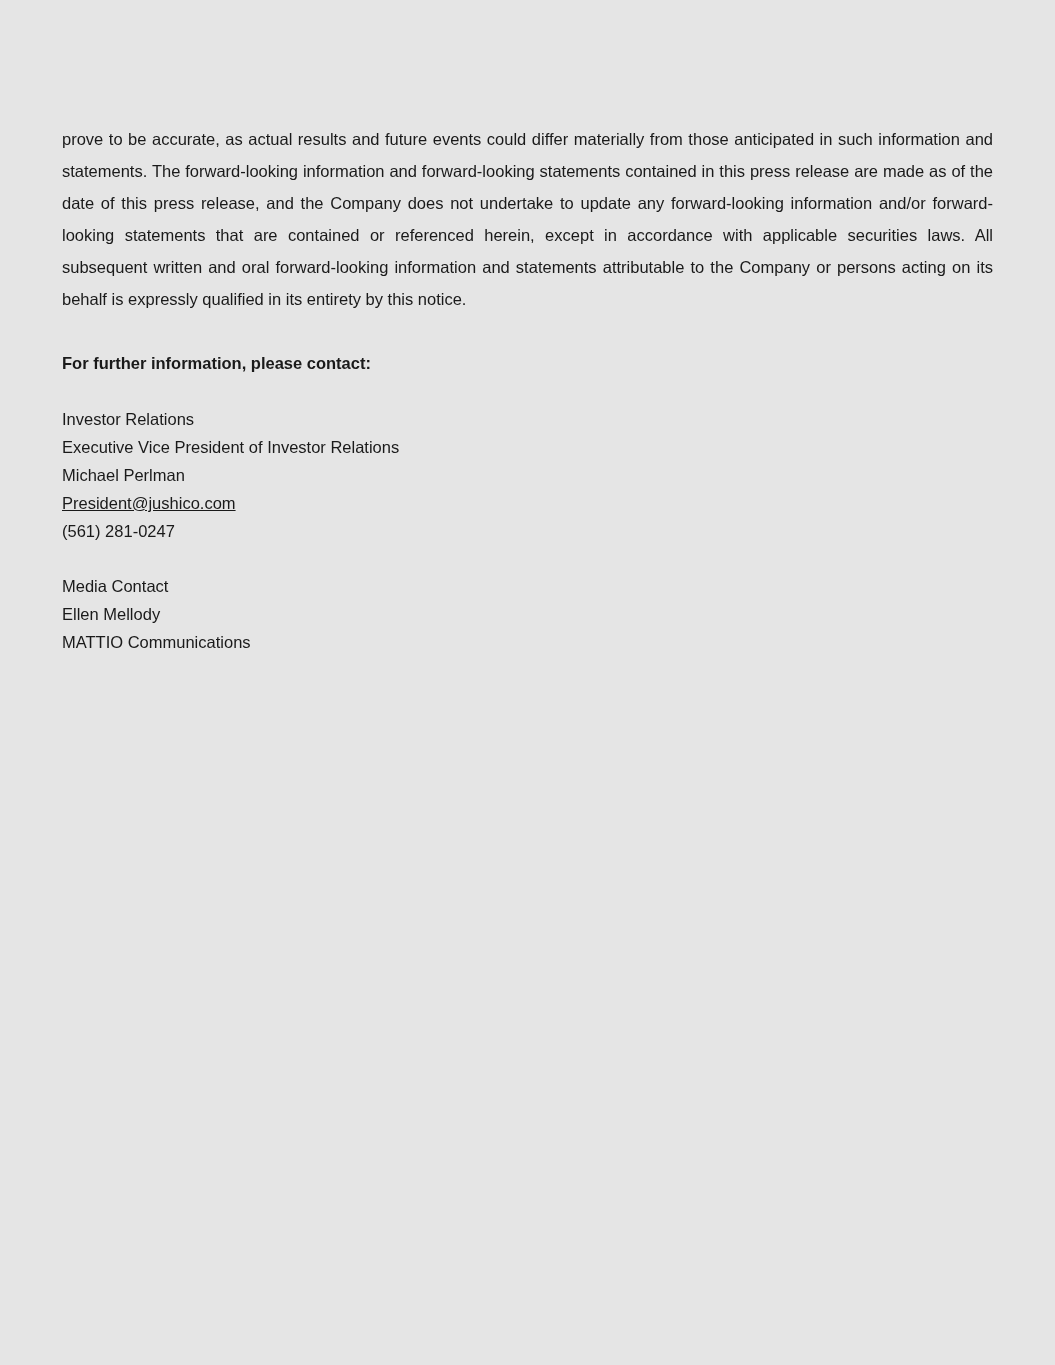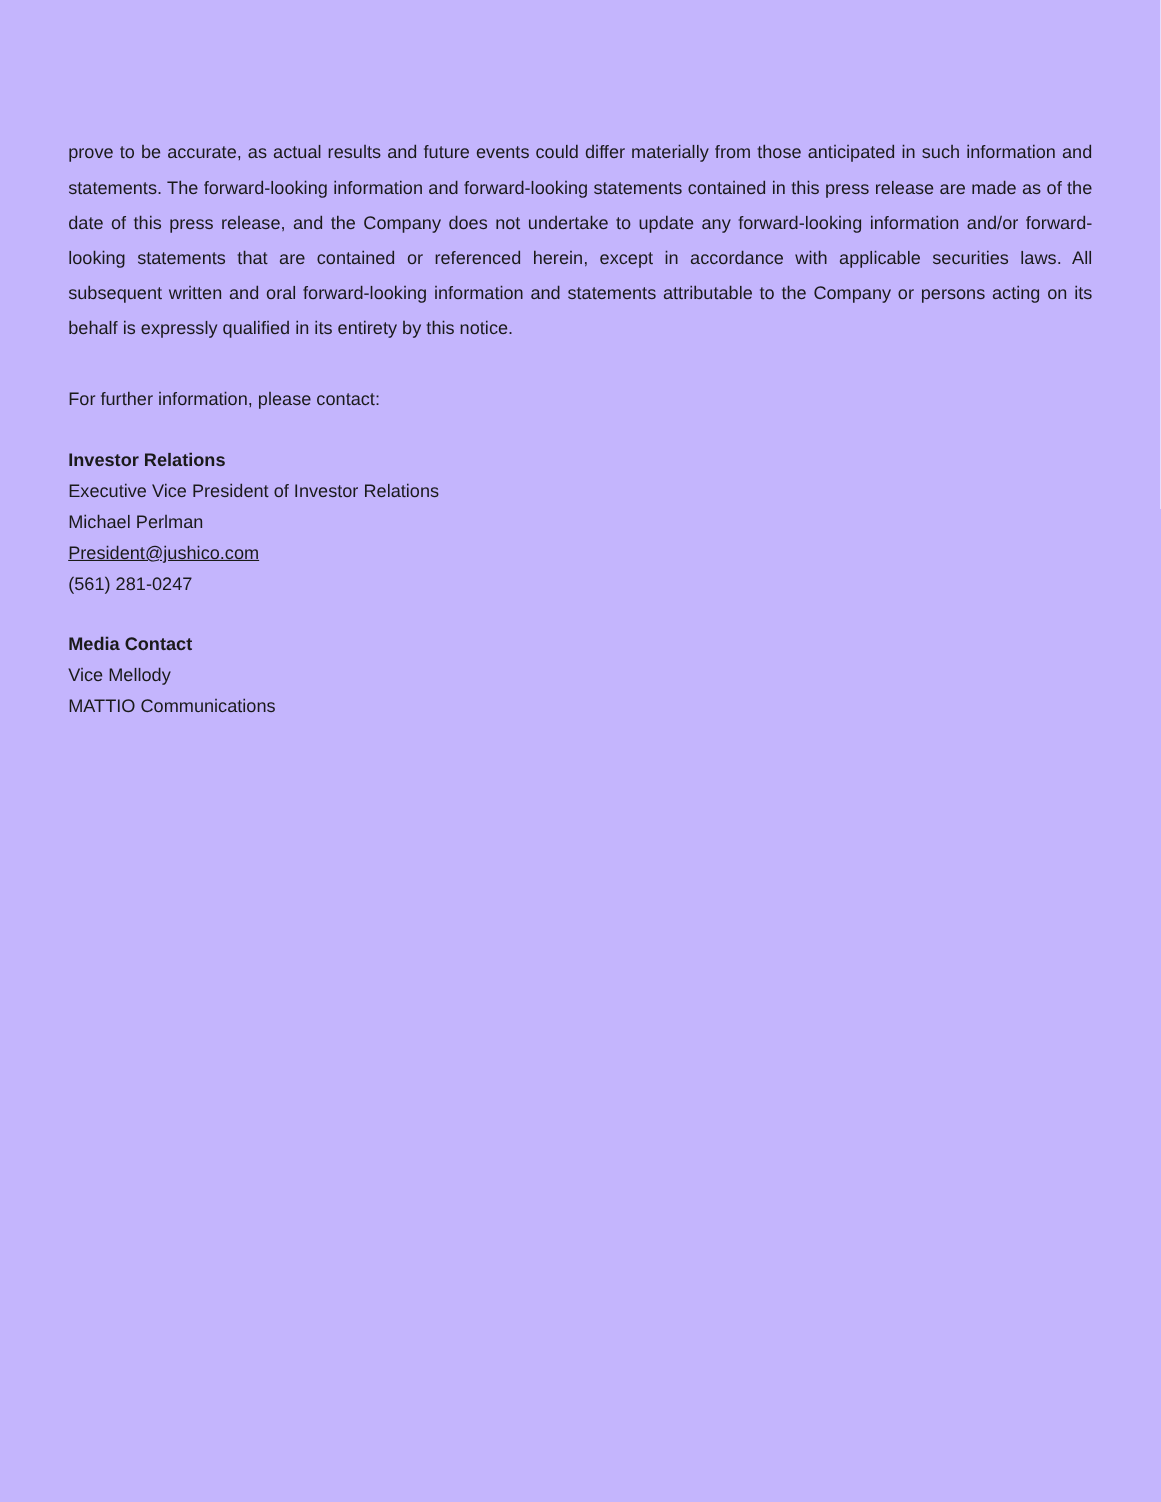--- a/index.html
+++ b/index.html
@@ -3,21 +3,21 @@
 <meta charset="utf-8">
 <style>
   * { margin: 0; padding: 0; box-sizing: border-box; }
   html, body {
     background: #ffffff;
   }
   .page {
     position: relative;
     width: 1055px;
     height: 1365px;
-    background: #c4b5fd;
+    background: #e5e5e5;
     font-family: "Liberation Sans", sans-serif;
     color: #1a1a1a;
     overflow: hidden;
     padding-left: 22px;
   }
   .content {
     position: absolute;
     left: 62px;
     top: 0;
     width: 931px;
@@ -27,30 +27,30 @@
     font-size: 16.5px;
     line-height: 32px;
     text-align: justify;
     text-align-last: left;
     color: #1a1a1a;
   }
   .section-heading {
     margin-top: 34px;
     font-size: 16.5px;
     line-height: 28px;
-    font-weight: normal;
+    font-weight: bold;
   }
   .contact-block {
     font-size: 16.5px;
     line-height: 28px;
   }
   .contact-block.investor { margin-top: 28px; }
   .contact-block.media    { margin-top: 27px; }
   .contact-heading {
-    font-weight: bold;
+    font-weight: normal;
   }
   .contact-line {
     font-weight: normal;
   }
   .email-link {
     color: #1a1a1a;
     text-decoration: underline;
     cursor: pointer;
   }
 </style>
@@ -69,18 +69,18 @@
       <div class="contact-line">Executive Vice President of Investor Relations</div>
       <div class="contact-line">Michael Perlman</div>
       <div class="contact-line">
         <a class="email-link">President@jushico.com</a>
       </div>
       <div class="contact-line">(561) 281-0247</div>
     </div>
 
     <div class="contact-block media">
       <div class="contact-heading">Media Contact</div>
-      <div class="contact-line">Vice Mellody</div>
+      <div class="contact-line">Ellen Mellody</div>
       <div class="contact-line">MATTIO Communications</div>
     </div>
 
   </div>
 </div>
 
 </body></html>

